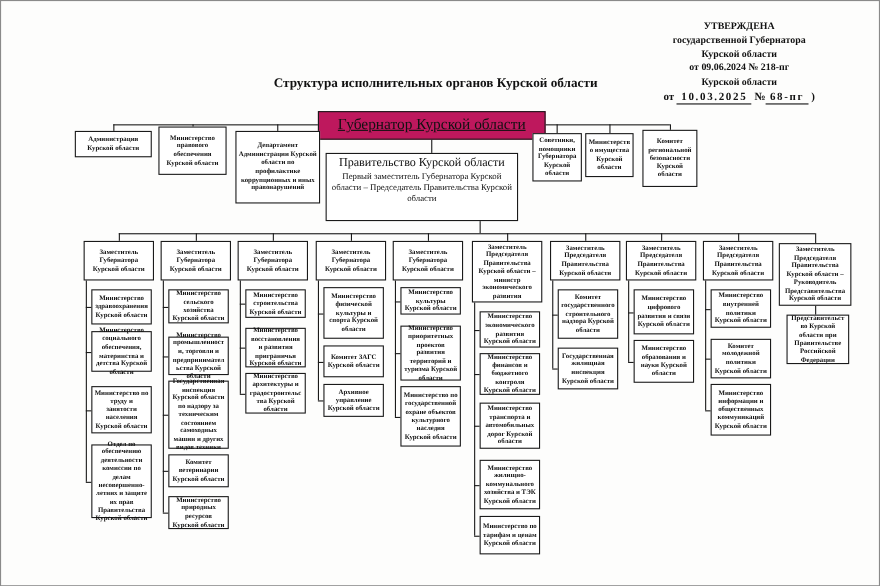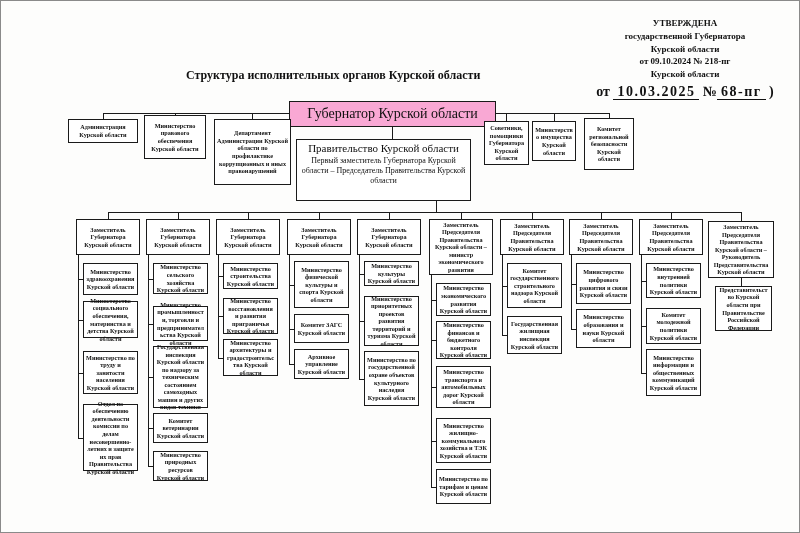--- a/index.html
+++ b/index.html
@@ -6,46 +6,46 @@
   #page{position:relative;width:800px;height:533px;background:#fdfdfc;overflow:hidden;
         border:1px solid #8a8a8a;box-sizing:border-box;
         font-family:"Liberation Serif", serif;color:#111;}
   .node{position:absolute;background:#fff;border:1px solid #1a1a1a;box-sizing:border-box;
         display:flex;align-items:center;justify-content:center;text-align:center;
         font-weight:bold;font-size:6.2px;line-height:1.22;padding:1px 2px;
         word-break:break-word;}
   .hline,.vline{position:absolute;background:#1a1a1a;}
   .hline{height:1px;}
   .vline{width:1px;}
-  #approval{position:absolute;left:575px;top:16px;width:218px;text-align:center;
+  #approval{position:absolute;left:562px;top:16px;width:218px;text-align:center;
             font-weight:bold;font-size:9px;line-height:1.42;}
-  #approval .lastline{font-size:14px;margin-top:1px;}
+  #approval .lastline{font-size:10px;margin-top:1px;}
   .uline{border-bottom:1px solid #111;padding:0 4px;letter-spacing:1.5px;}
-  #title{position:absolute;left:185px;top:67px;width:420px;
+  #title{position:absolute;left:185px;top:67px;width:420px;text-align:center;
          font-weight:bold;font-size:12px;}
   #governor{position:absolute;left:288px;top:100px;width:207px;height:26px;
-            background:#f9a8d4;border:1.3px solid #1a1a1a;box-sizing:border-box;
+            background:#be185d;border:1.3px solid #1a1a1a;box-sizing:border-box;
             display:flex;align-items:center;justify-content:center;
-            font-size:14px;}
+            font-size:14px;text-decoration:underline;}
   #government{position:absolute;left:295px;top:138px;width:175px;height:62px;
               background:#fff;border:1.3px solid #1a1a1a;box-sizing:border-box;
               text-align:center;padding:2px 2px;}
   #government .g1{font-size:11px;}
   #government .g2{font-size:8px;line-height:1.25;margin-top:2px;}
 </style>
 </head>
 <body>
 
 <div id="page">
 
   <div id="approval">
     <div>УТВЕРЖДЕНА</div>
     <div>государственной Губернатора</div>
     <div>Курской области</div>
-    <div>от  09.10.2024  № 218-пг</div>
+    <div>от  09.06.2024  № 218-пг</div>
     <div>Курской области</div>
     <div class="lastline">
       <span>от</span>
       <span class="uline">10.03.2025</span>
       <span>№</span><span class="uline">68-пг</span>
       <span>)</span>
     </div>
   </div>
 
   <div id="title">Структура исполнительных органов Курской области</div>

